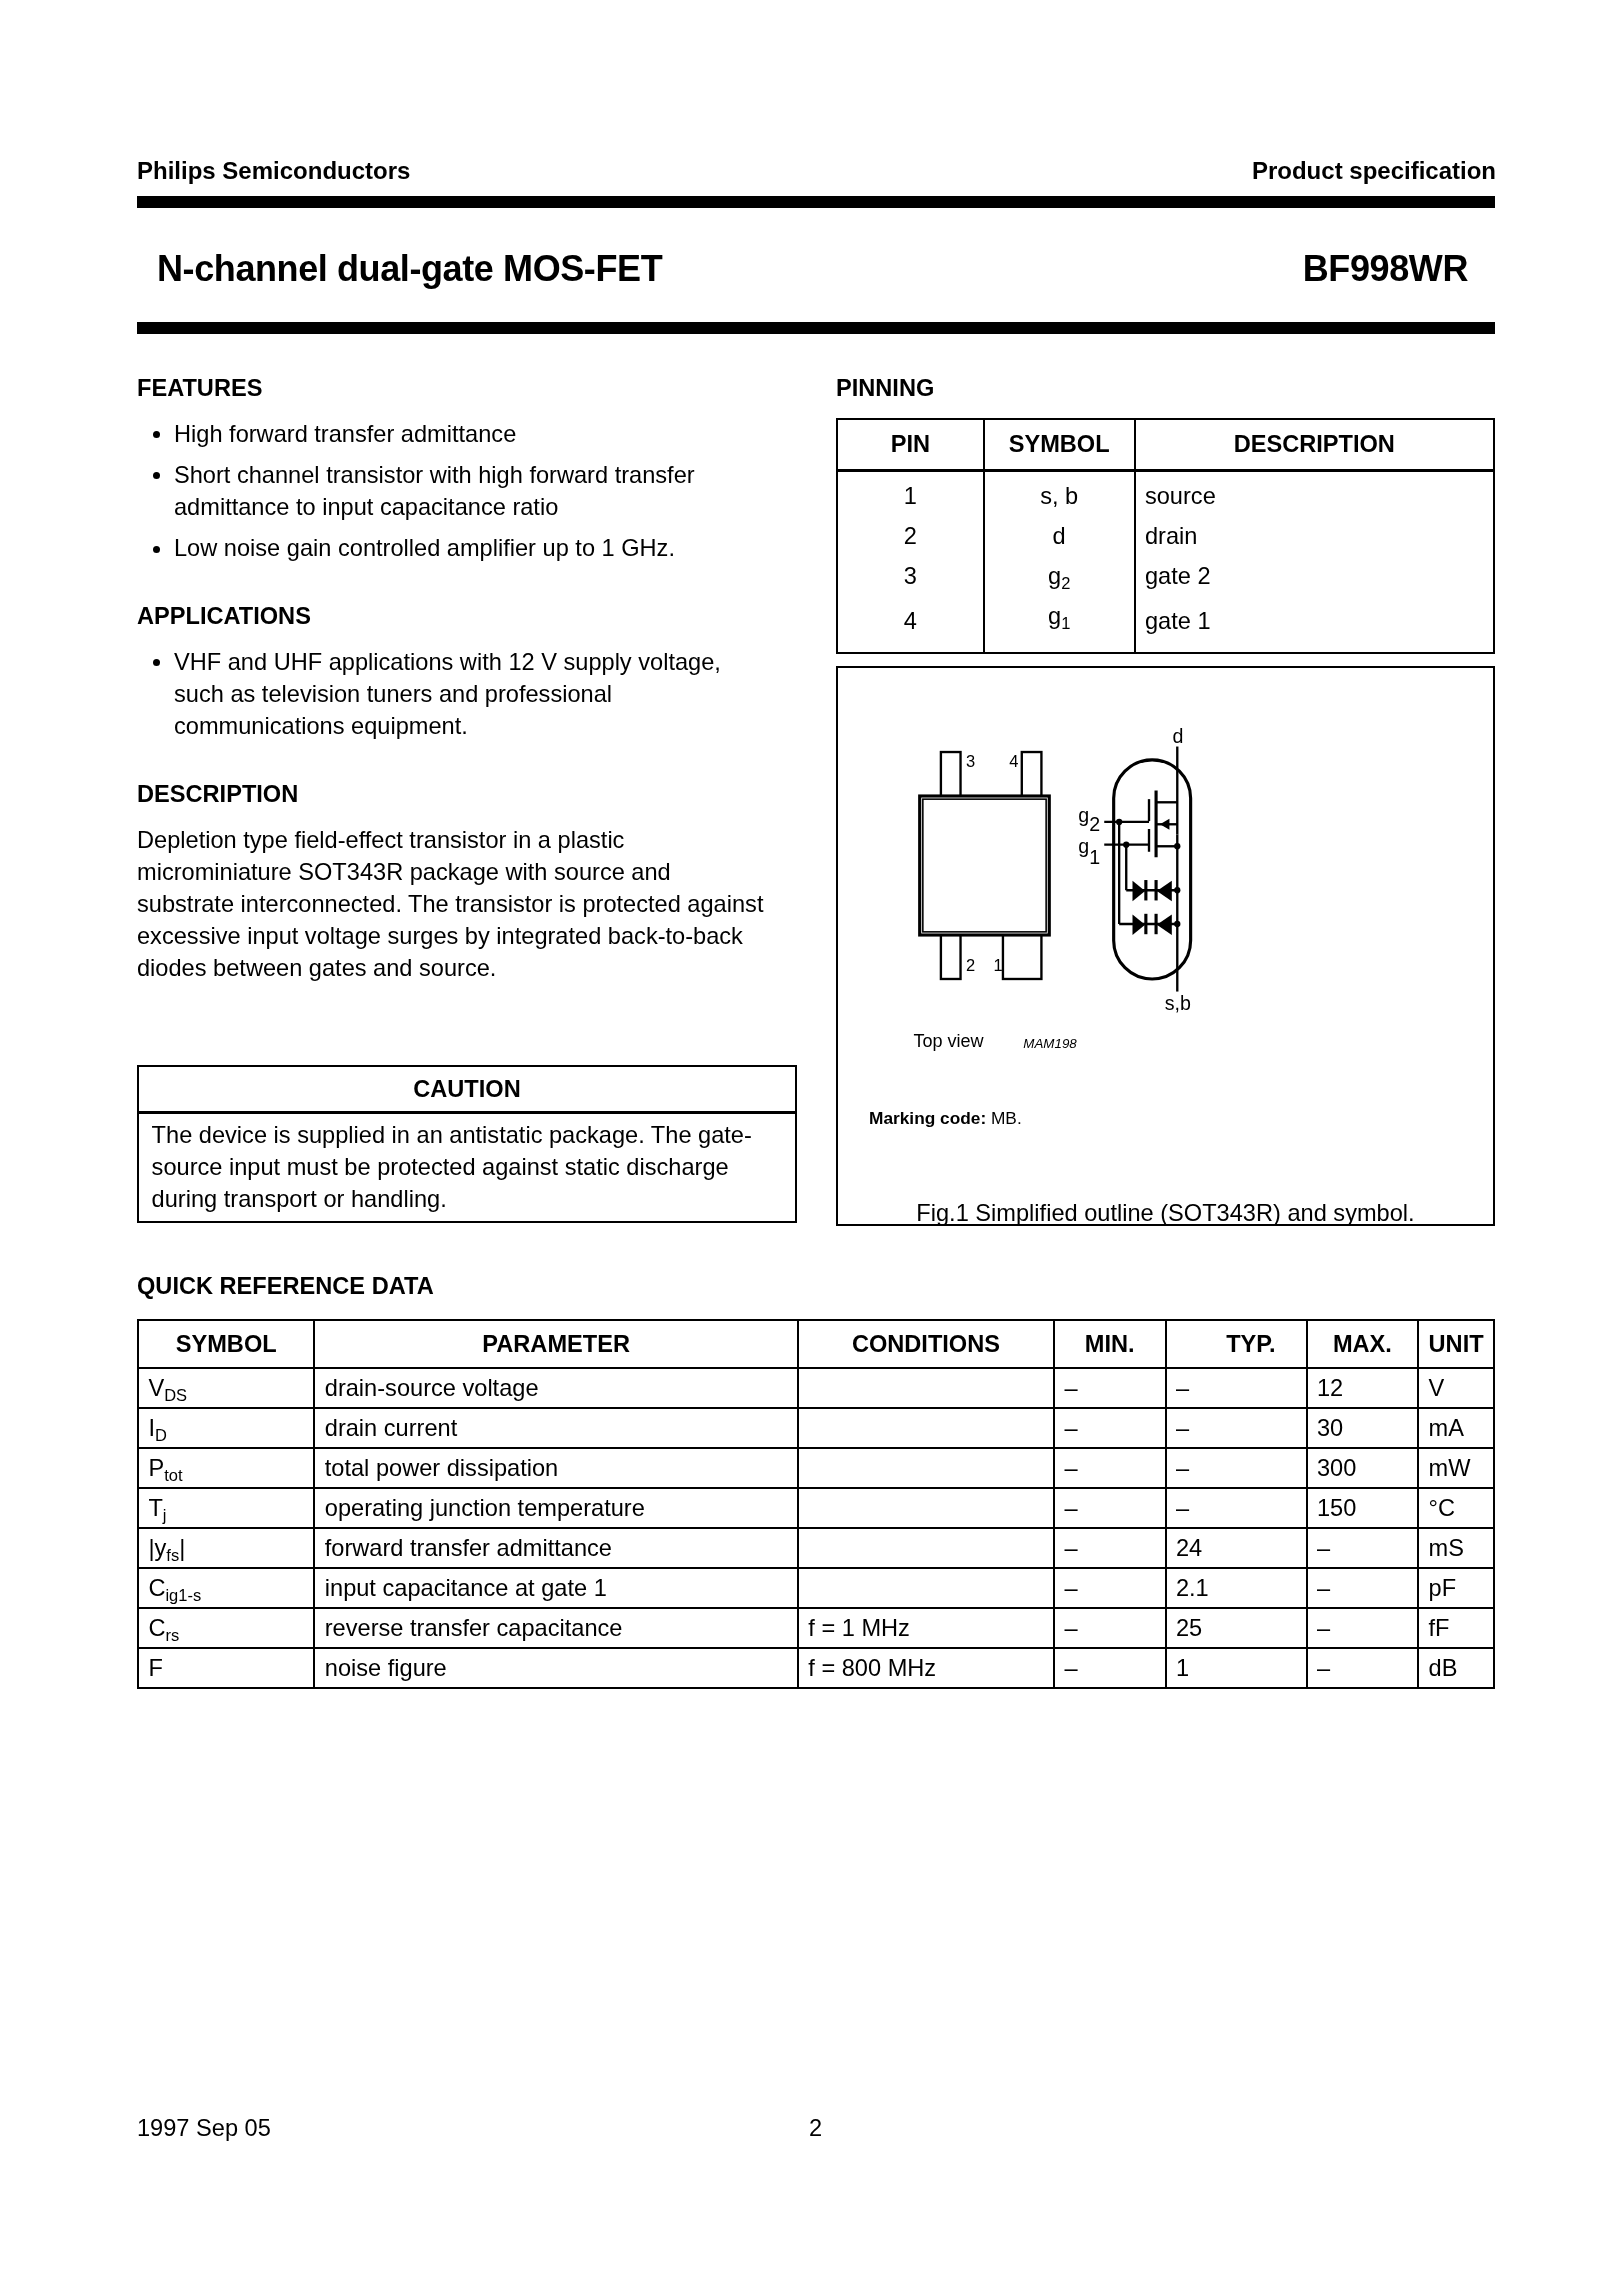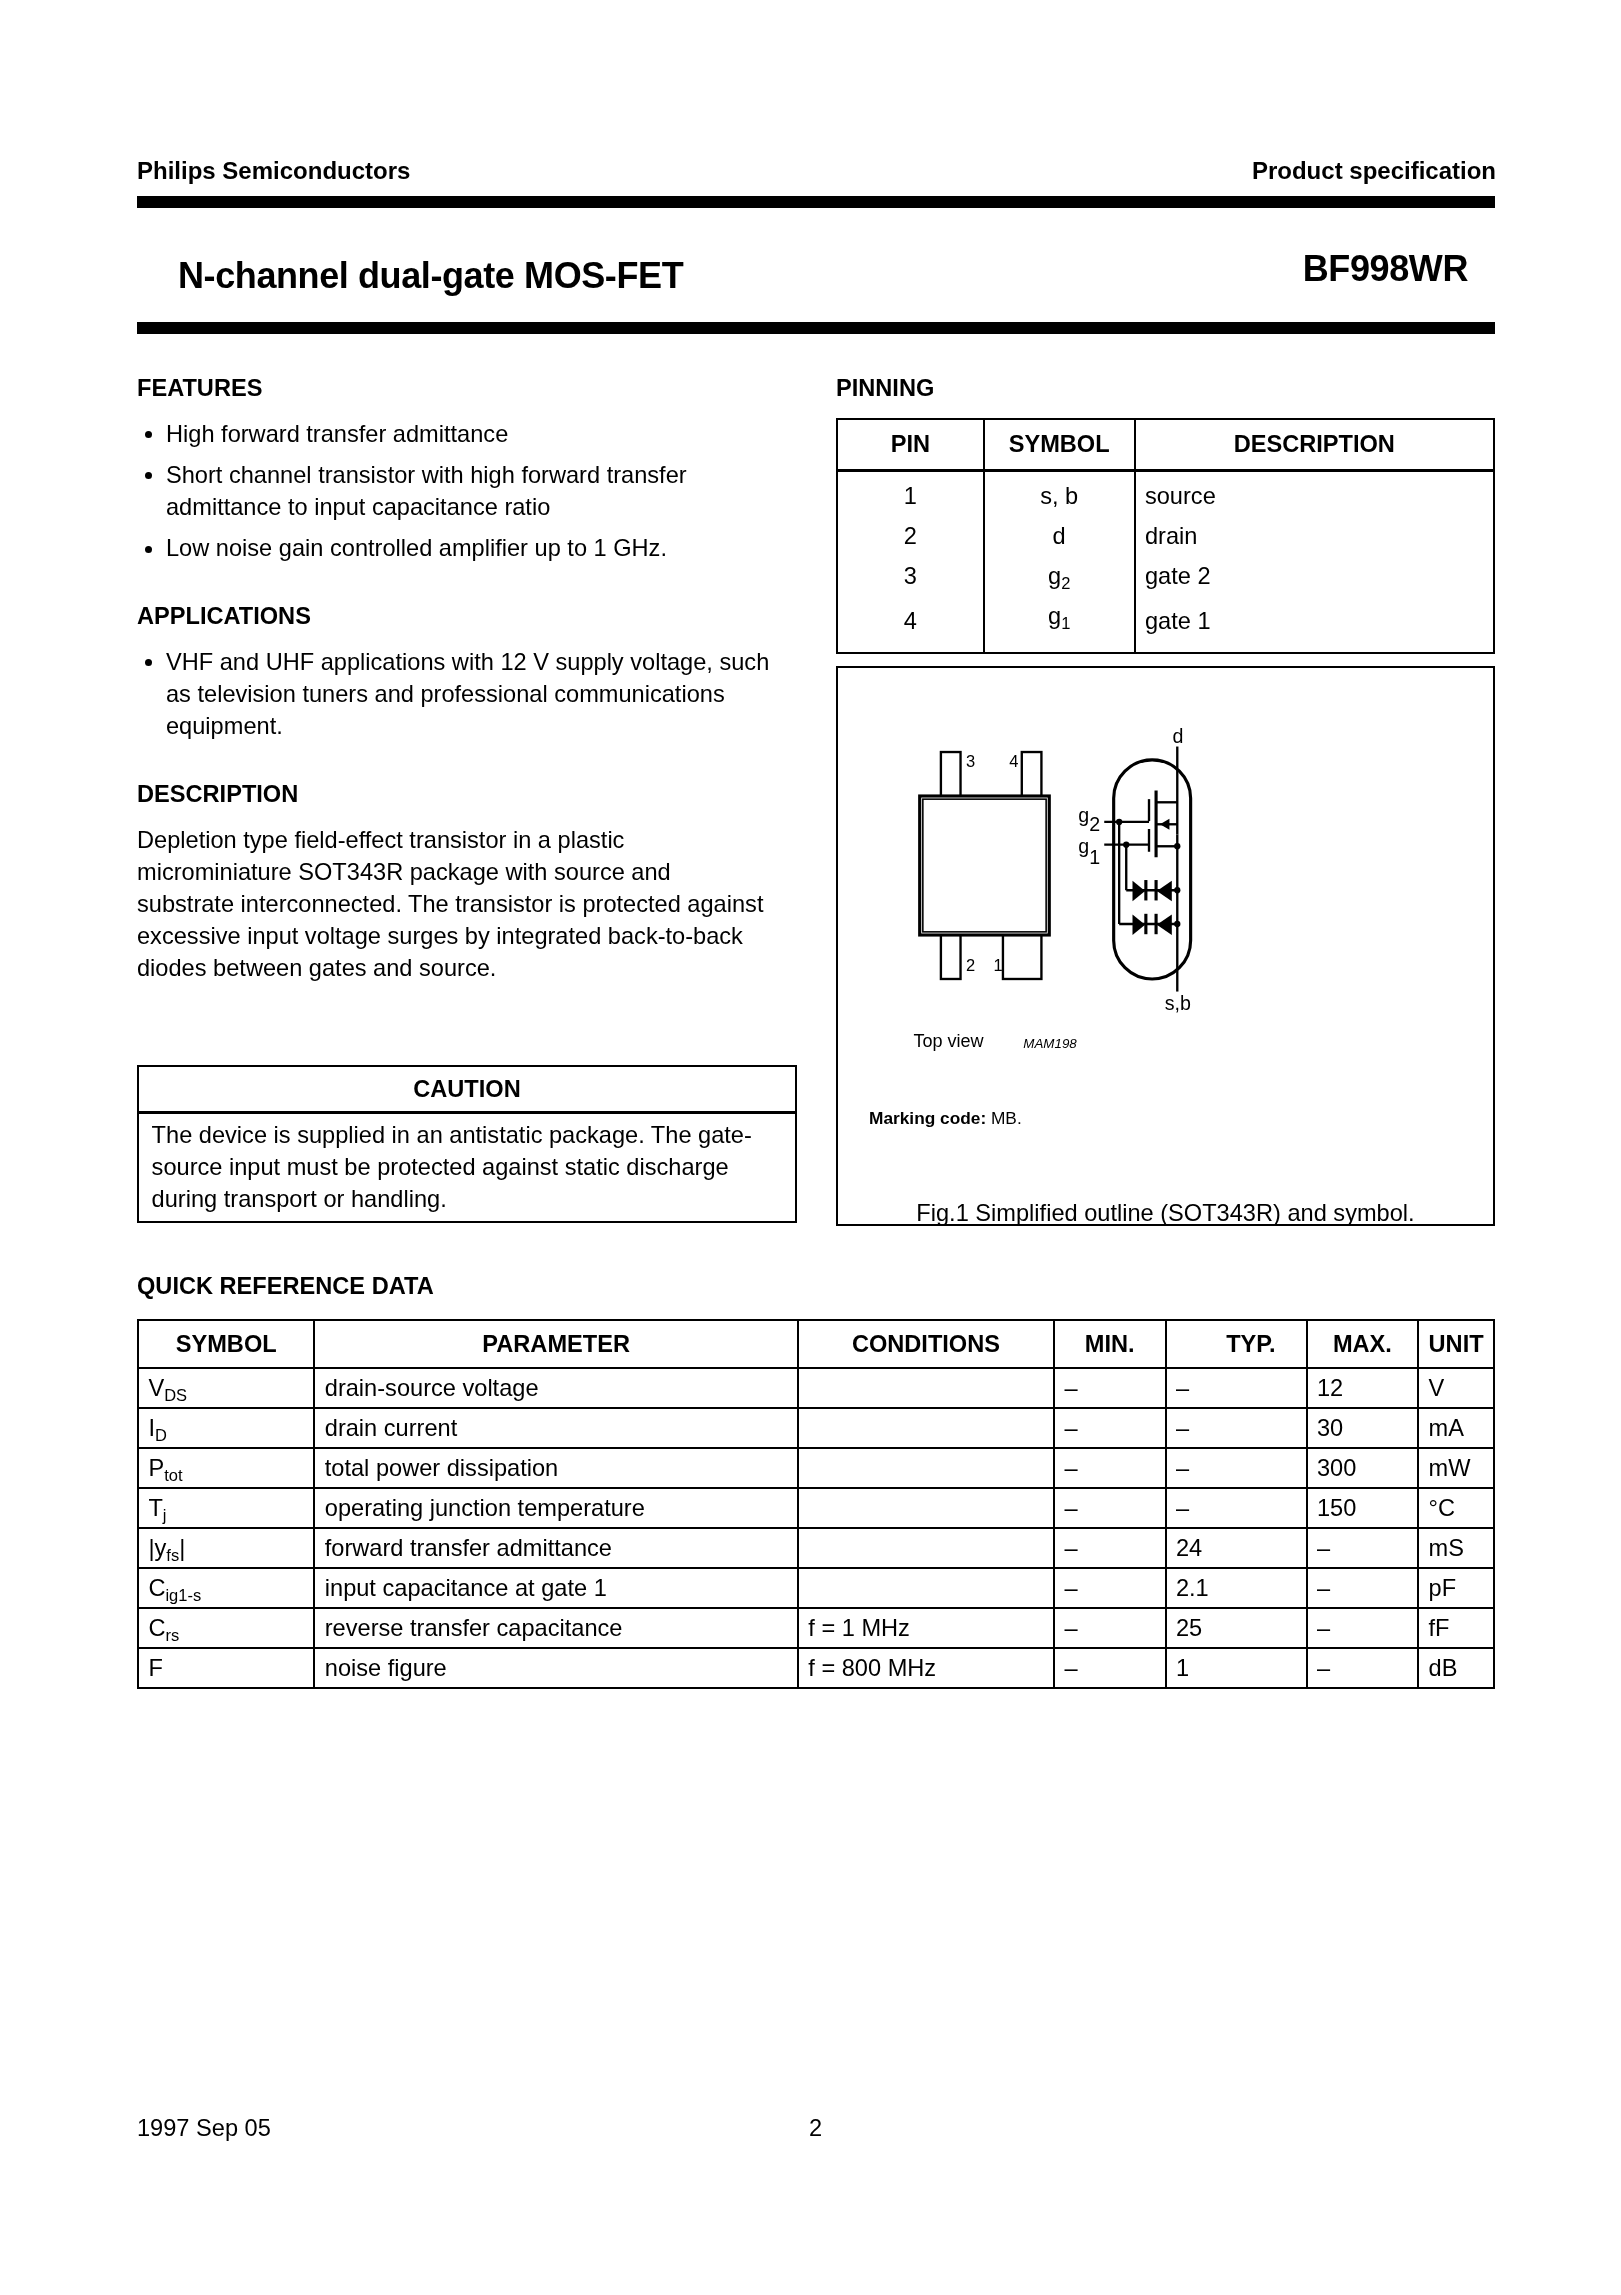--- a/index.html
+++ b/index.html
@@ -6,21 +6,21 @@
   body {
     width: 1622px; height: 2295px; position: relative; overflow: hidden;
     font-family: "Liberation Sans", sans-serif; color: #000;
   }
   .abs { position: absolute; }
   .hdr-text { font-size: 24px; font-weight: bold; top: 157px; }
   .rule { background: #000; left: 137px; width: 1358px; height: 11.8px; }
   .title { font-size: 36px; font-weight: bold; top: 248px; letter-spacing: -0.4px; }
   .sec-h { font-size: 23.6px; font-weight: bold; }
   .body-text { font-size: 23.6px; line-height: 32px; }
-  ul.bullets { list-style: none; margin: 4px; padding: 0; }
+  ul.bullets { list-style: none; margin: 12px; padding: 0; }
   ul.bullets li { position: relative; padding-left: 25px; margin-bottom: 9.4px; }
   ul.bullets li::before {
     content: ""; position: absolute; left: 3.9px; top: 13.3px;
     width: 7px; height: 7px; border-radius: 50%; background: #000;
   }
   table { border-collapse: collapse; }
   .tbl { font-size: 23.6px; }
   .tbl td, .tbl th { border: 2.4px solid #000; padding: 0 9.4px; }
   .tbl th { font-weight: bold; text-align: center; }
   .pin-tbl td { border-top: none; border-bottom: none; height: 40px; }
@@ -43,21 +43,21 @@
     left: 836px; top: 666px; width: 655px; height: 556px;
     border: 2.4px solid #000;
   }
 </style>
 </head>
 <body>
 
 <div class="abs hdr-text" style="left:137px;">Philips Semiconductors</div>
 <div class="abs hdr-text" style="right:126px;">Product specification</div>
 <div class="abs rule" style="top:196px;"></div>
-<div class="abs title" style="left:178px;margin-top:7px;">N-channel dual-gate MOS-FET</div>
+<div class="abs title" style="left:157px;">N-channel dual-gate MOS-FET</div>
 <div class="abs title" style="right:154px;">BF998WR</div>
 <div class="abs rule" style="top:322px;"></div>
 
 <div class="abs" style="left:137px; top:375px; width:659px;">
   <div class="sec-h">FEATURES</div>
   <ul class="bullets body-text" style="margin-top:15.7px;">
     <li>High forward transfer admittance</li>
     <li style="padding-right:47px;">Short channel transistor with high forward transfer admittance to input capacitance ratio</li>
     <li>Low noise gain controlled amplifier up to 1 GHz.</li>
   </ul>

